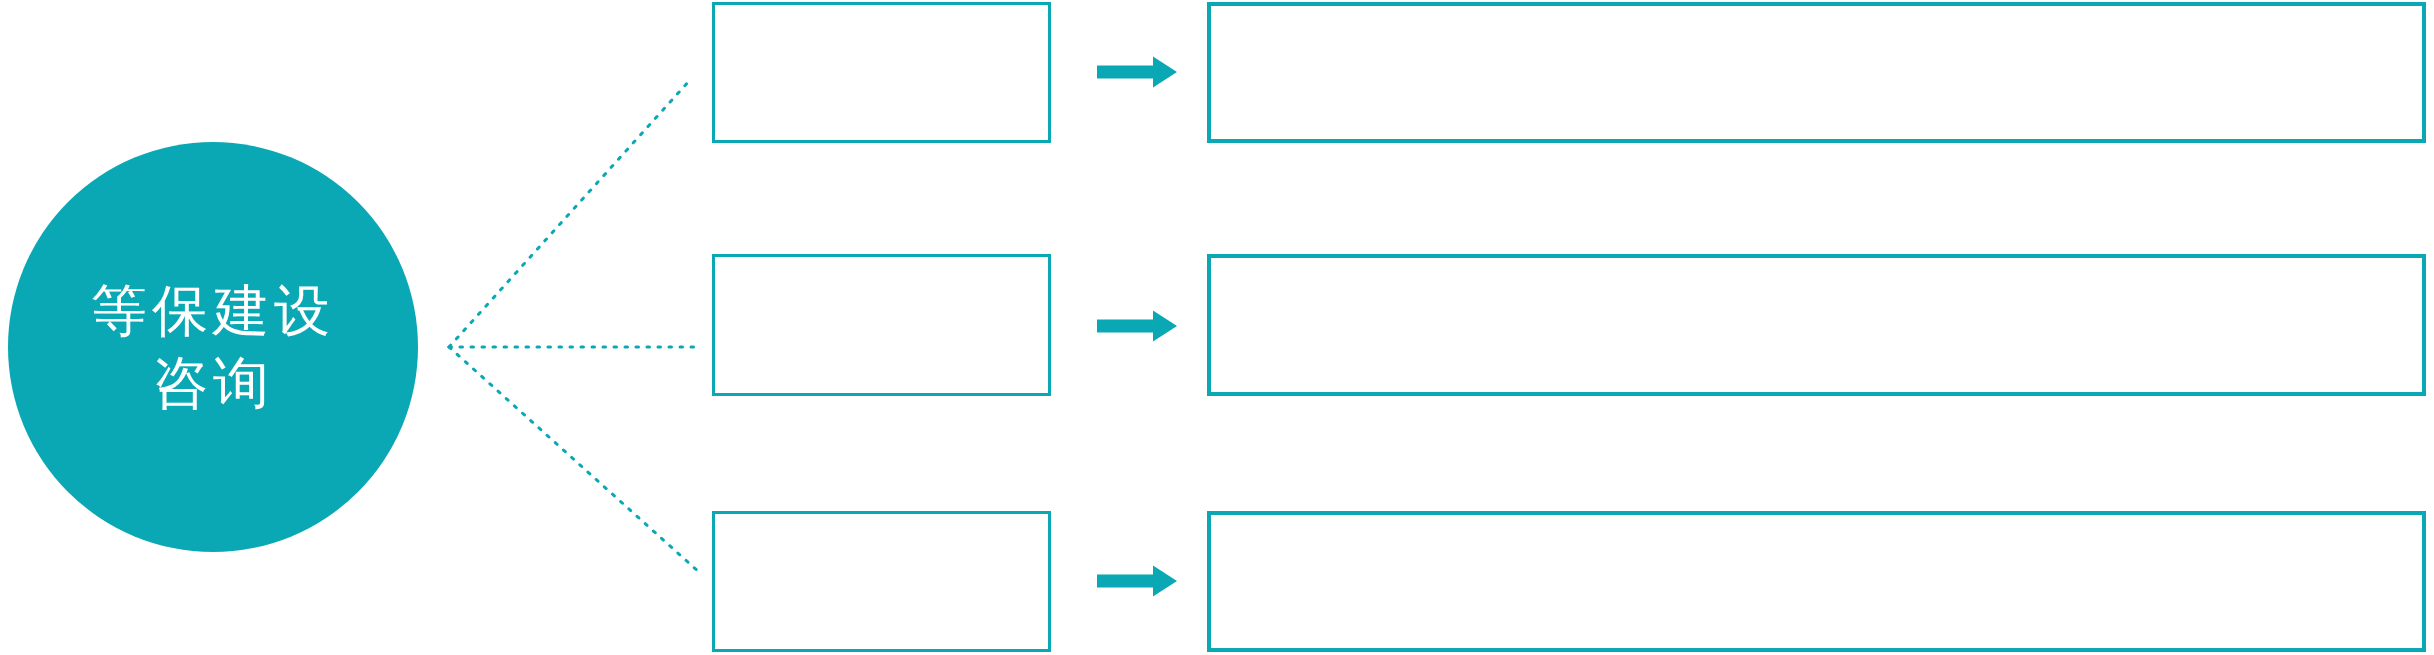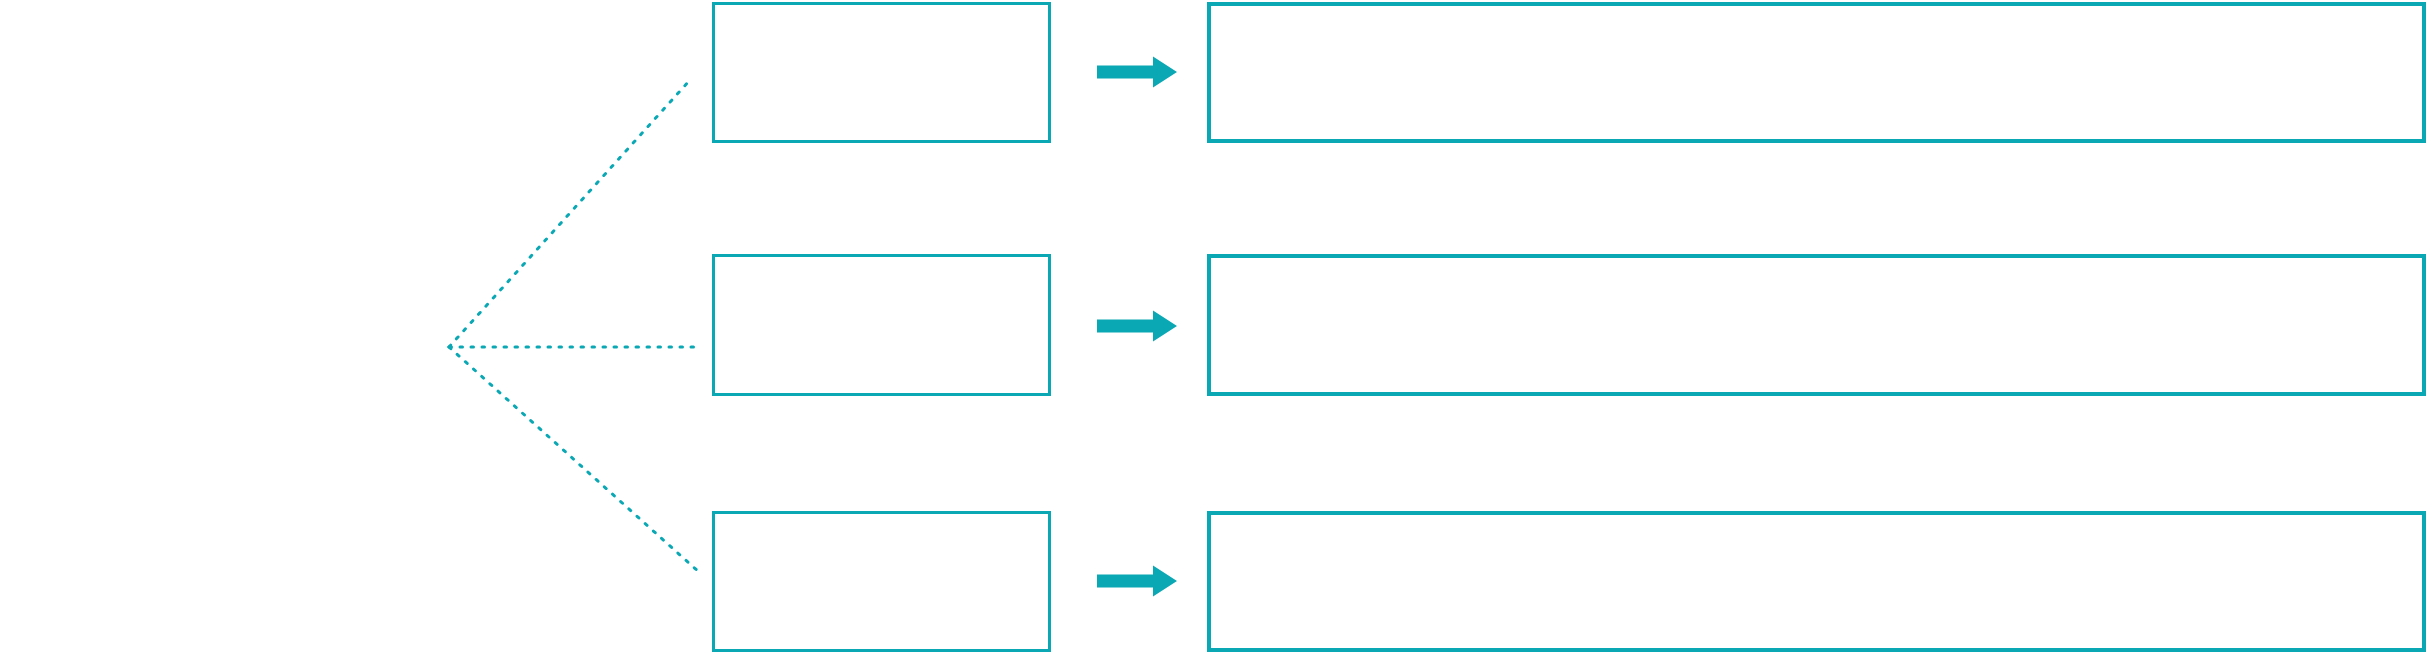--- a/index.html
+++ b/index.html
@@ -87,20 +87,24 @@
 <body>
 
 <div class="canvas">
 
   <svg class="connectors" viewBox="0 0 2434 655" xmlns="http://www.w3.org/2000/svg" aria-hidden="true">
     <path d="M449 347 L690 80" stroke="currentColor" stroke-width="3" fill="none" stroke-dasharray="2.5 8.5" stroke-linecap="round"></path>
     <path d="M449 347 L700 347" stroke="currentColor" stroke-width="3" fill="none" stroke-dasharray="2.5 8.5" stroke-linecap="round"></path>
     <path d="M449 347 L700 573" stroke="currentColor" stroke-width="3" fill="none" stroke-dasharray="2.5 8.5" stroke-linecap="round"></path>
   </svg>
 
+  <div class="topic-circle">
+    <span class="line">等保建设</span>
+    <span class="line">咨询</span>
+  </div>
 
   <div class="row row-1">
     <div class="small-box"></div>
     <svg class="arrow" viewBox="0 0 80 32" xmlns="http://www.w3.org/2000/svg" aria-hidden="true">
       <polygon points="0,9.5 56,9.5 56,0.5 80,16 56,31.5 56,22.5 0,22.5" fill="currentColor"></polygon>
     </svg>
     <div class="large-box"></div>
   </div>
 
   <div class="row row-2">

